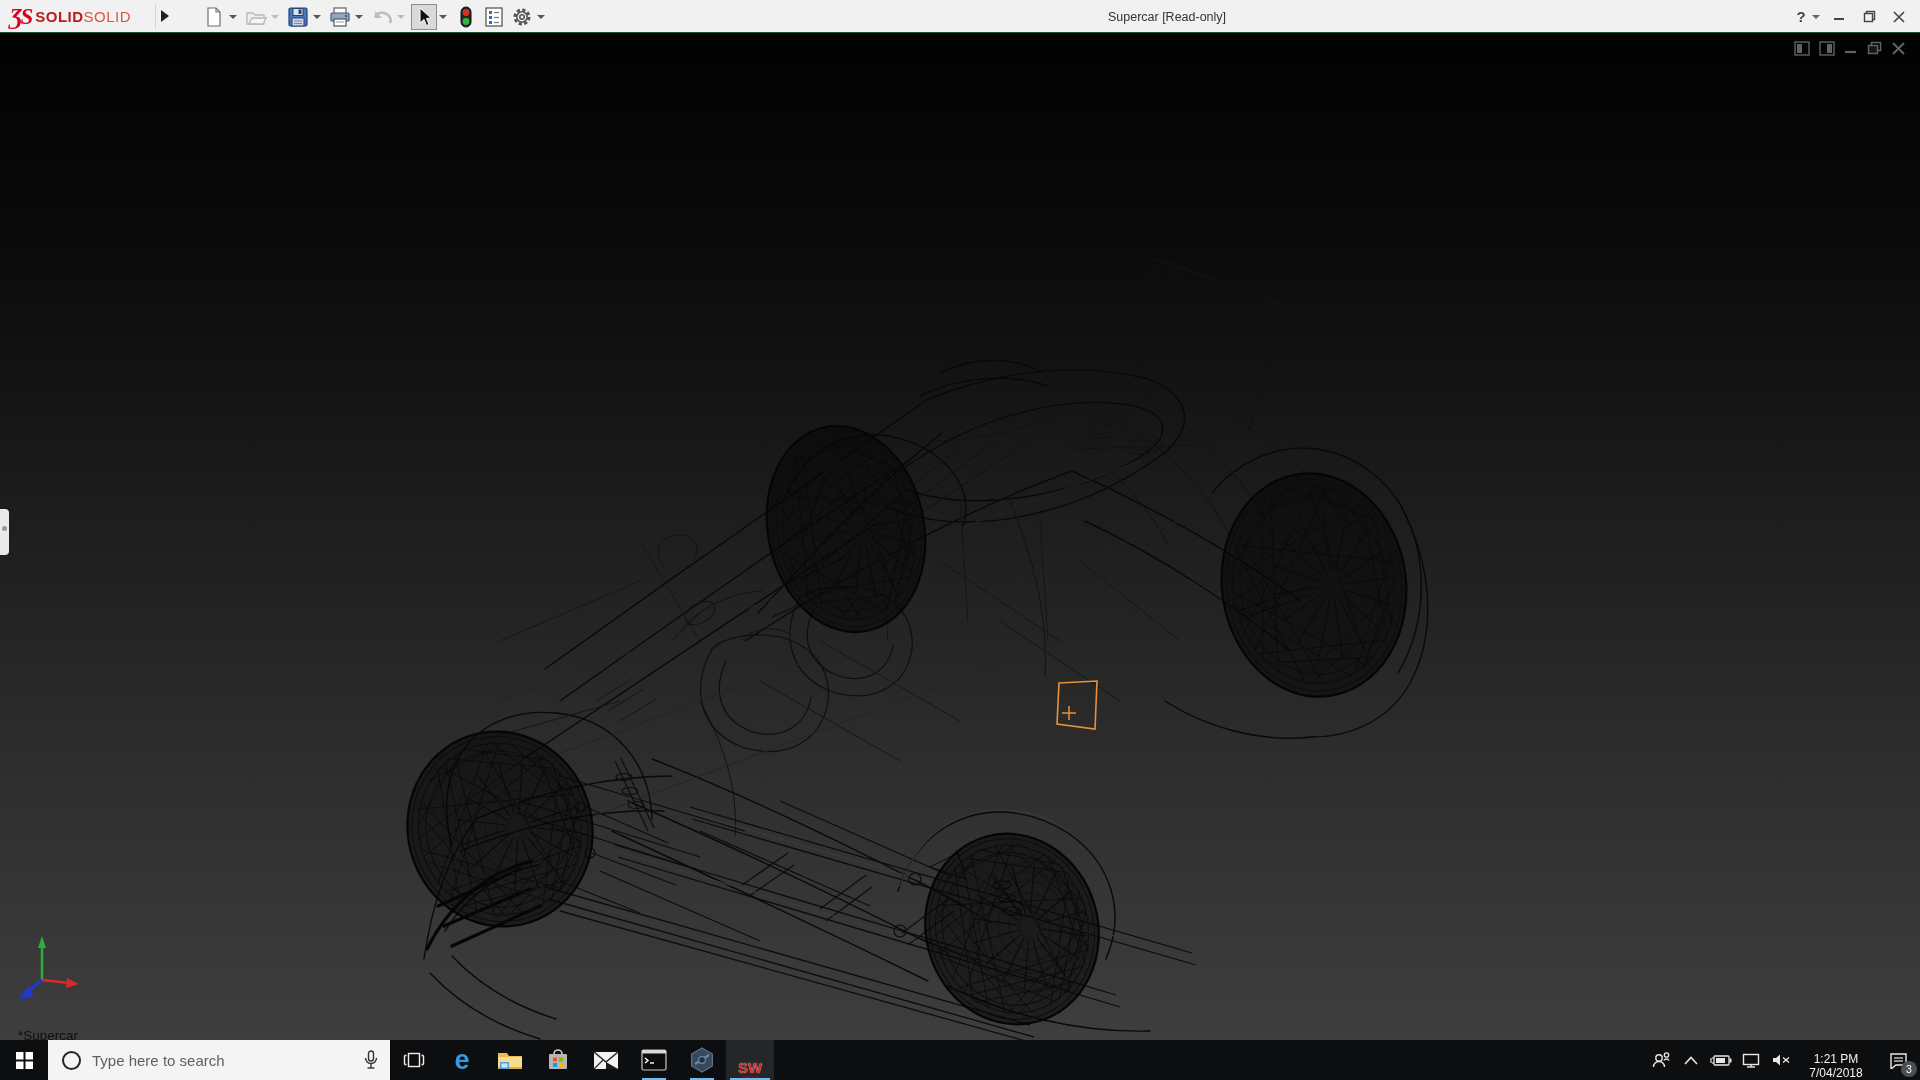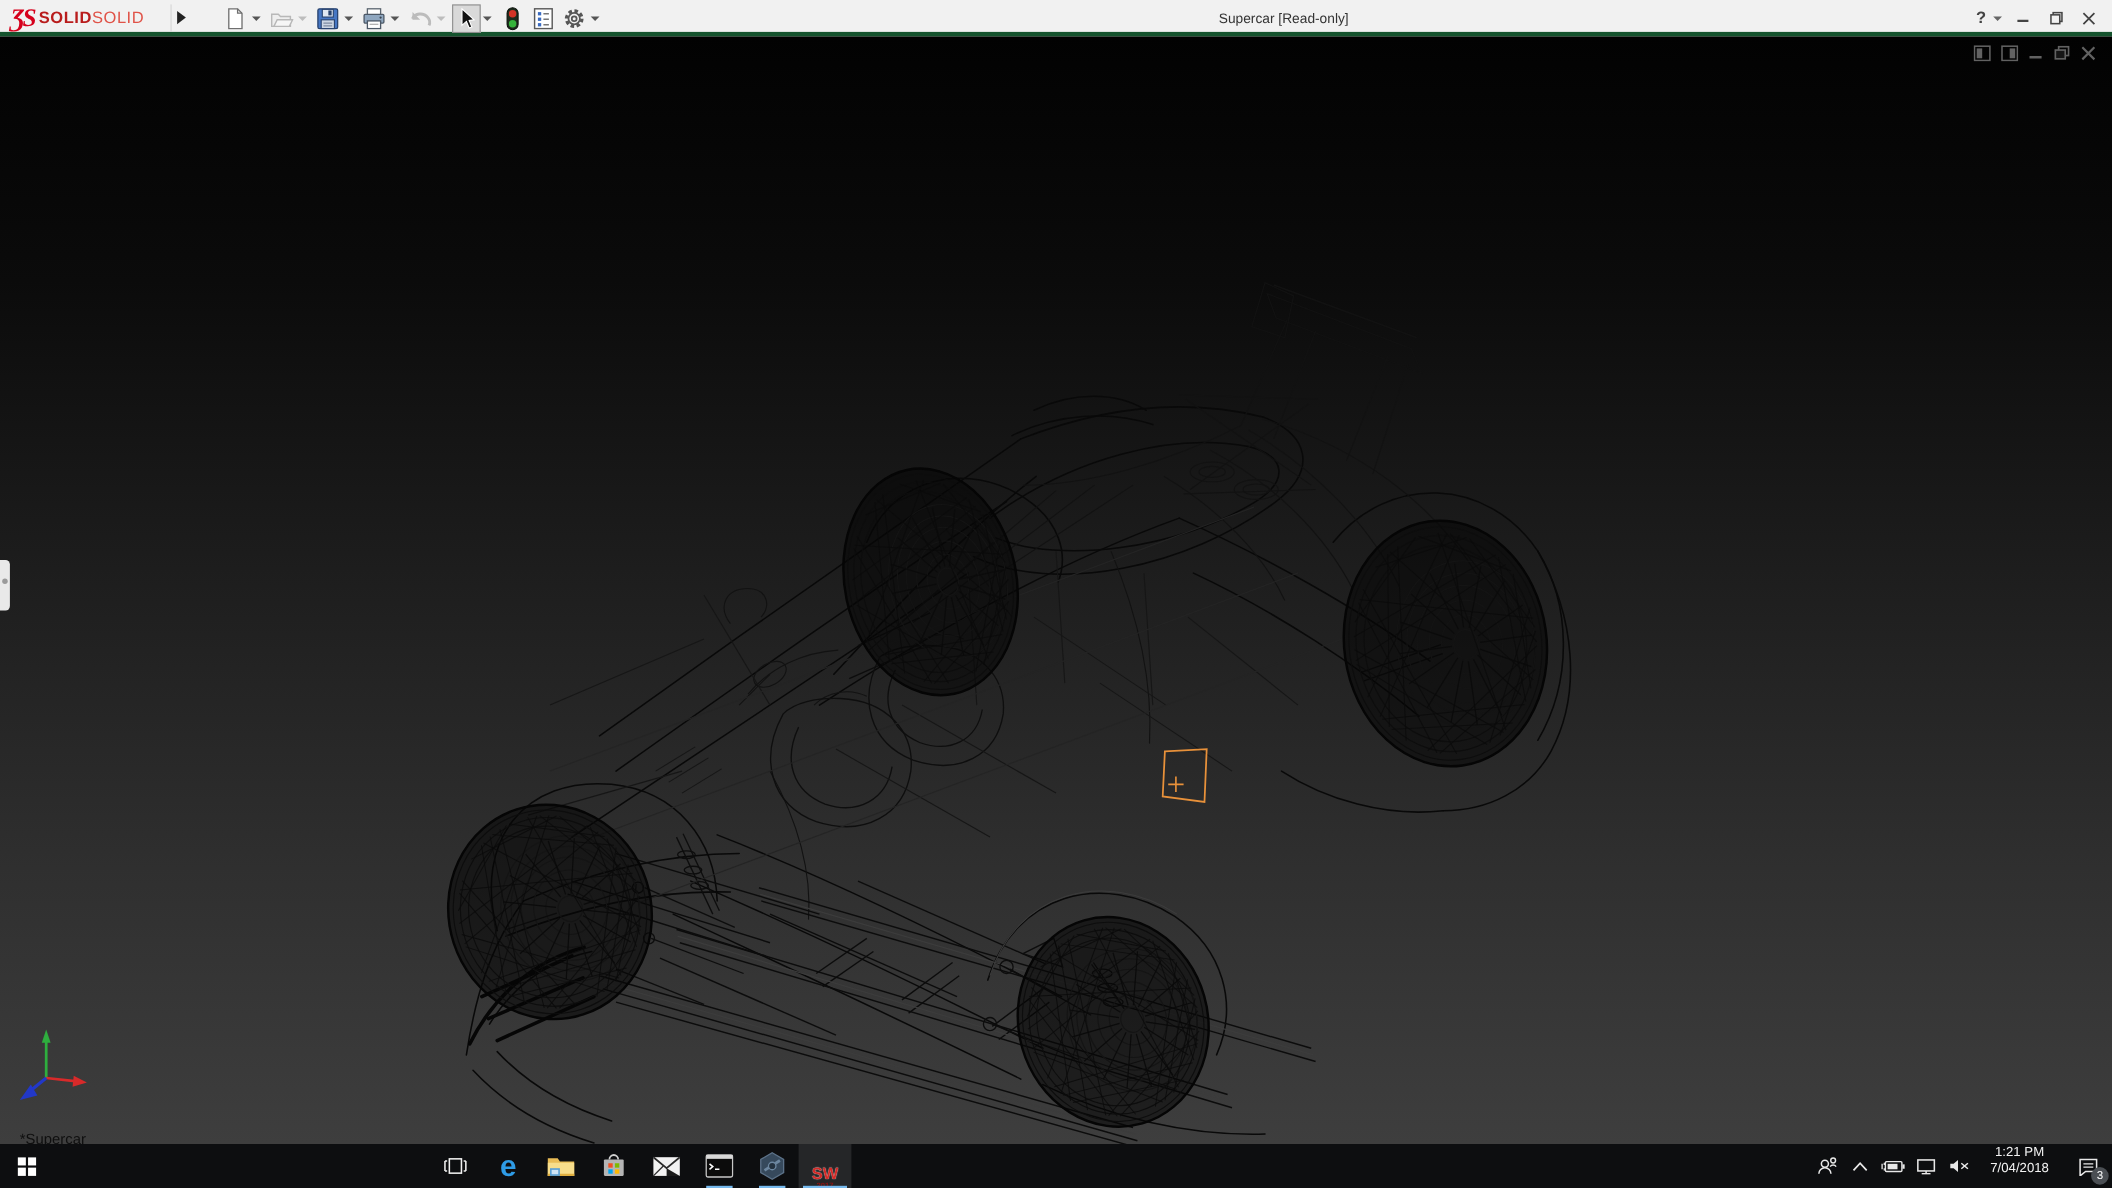--- a/index.html
+++ b/index.html
@@ -1,21 +1,21 @@
 <!DOCTYPE html>
 <html><head>
 <meta charset="utf-8">
 <style>
   * { margin:0; padding:0; box-sizing:border-box; }
   html,body { width:1920px; height:1080px; overflow:hidden; background:#000;
               font-family:"Liberation Sans", sans-serif; }
 
   
   .titlebar { position:absolute; left:0; top:0; width:1920px; height:33px;
-              background:#f1f1f1; border-bottom:4px solid #14532d; z-index:30; }
+              background:#f1f1f1; border-bottom:1px solid #14532d; z-index:30; }
   .brand { position:absolute; left:10px; top:0; height:33px; display:flex; align-items:center; }
   .brand-mark { font-family:"Liberation Serif", serif; font-style:italic; font-weight:bold;
                 font-size:23px; color:#d6001c; letter-spacing:-2px; margin-right:4px; }
   .brand-solid { font-size:15px; font-weight:bold; color:#b91c1c; letter-spacing:.5px; }
   .brand-works { font-size:15px; font-weight:normal; color:#e05348; letter-spacing:.5px; }
   .brand-divider { position:absolute; left:155px; top:4px; height:25px; width:1px; background:#d5d5d5; }
   .flyout-arrow { position:absolute; left:161px; top:10px; width:0; height:0;
                   border-left:8px solid #222; border-top:6px solid transparent; border-bottom:6px solid transparent; cursor:pointer; }
   .tb-tools { position:absolute; left:200px; top:0; height:33px; display:flex; align-items:center; }
   .tool { width:26px; height:26px; display:flex; align-items:center; justify-content:center; margin:0 1px; }
@@ -53,21 +53,21 @@
   .cortana-ring { width:19px; height:19px; border:2.5px solid #23272b; border-radius:50%; margin-left:14px; }
   .searchbox input { border:none; outline:none; background:transparent; font-size:15px; color:#444;
                      margin-left:11px; width:240px; font-family:"Liberation Sans",sans-serif; }
   .searchbox input::placeholder { color:#5f5f5f; opacity:1; }
   .mic { margin-left:auto; margin-right:12px; }
   .app-btns { position:absolute; left:390px; top:0; height:40px; display:flex; }
   .appbtn { width:48px; height:40px; position:relative; display:flex; align-items:center; justify-content:center; cursor:pointer; }
   .appbtn.active-app { background:rgba(255,255,255,.10); }
   .runline { position:absolute; bottom:0; left:12px; width:24px; height:2.5px; background:#76b9ed; }
   .runline.wide { left:4px; width:40px; }
-  .tray { position:absolute; right:0; top:0; height:40px; display:flex; align-items:flex-start; }
+  .tray { position:absolute; right:0; top:0; height:40px; display:flex; align-items:flex-end; }
   .trayico { width:30px; height:40px; display:flex; align-items:center; justify-content:center; cursor:pointer; }
   .clock { width:72px; text-align:center; color:#f2f2f2; font-size:12px; line-height:14px; cursor:default; margin:0 4px; }
   .action-center { position:relative; width:44px; height:40px; display:flex; align-items:center; justify-content:center; cursor:pointer; }
   .ac-badge { position:absolute; right:3px; bottom:3px; width:16px; height:16px; border-radius:50%;
               background:#4b4f54; color:#fff; font-size:10.5px; display:flex; align-items:center; justify-content:center; }
   .sw-ico { position:relative; width:26px; height:26px; text-align:center; }
   .sw-ico .sw { font-weight:bold; font-size:15px; color:#d42a27; letter-spacing:0px; line-height:15px;
                 text-shadow:0 0 1px #fff;margin-top:13px; }
   .sw-ico .yr { font-size:7px; color:#8c1414; font-weight:bold; line-height:7px; }
   .edge-e { font-size:27px; font-weight:bold; color:#2e9be6; font-family:"Liberation Sans",sans-serif; }
@@ -618,20 +618,30 @@
 <div class="taskbar">
   <div class="start-btn">
     <svg width="17" height="17">
       <rect x="0" y="0" width="7.5" height="7.5" fill="#fff"></rect>
         <rect x="9.5" y="0" width="7.5" height="7.5" fill="#fff"></rect>
       <rect x="0" y="9.5" width="7.5" height="7.5" fill="#fff"></rect>
         <rect x="9.5" y="9.5" width="7.5" height="7.5" fill="#fff"></rect>
     </svg>
   </div>
 
+  <div class="searchbox">
+    <div class="cortana-ring"></div>
+    <input type="text" readonly="" placeholder="Type here to search" style="">
+    <svg class="mic" width="14" height="20">
+      <rect x="4.5" y="1" width="5" height="10" rx="2.5" fill="none" stroke="#333" stroke-width="1.4"></rect>
+      <path d="M1.5,8 a5.5,5.5 0 0 0 11,0" fill="none" stroke="#333" stroke-width="1.4"></path>
+      <line x1="7" y1="14" x2="7" y2="18" stroke="#333" stroke-width="1.4"></line>
+      <line x1="3.5" y1="18" x2="10.5" y2="18" stroke="#333" stroke-width="1.4"></line>
+    </svg>
+  </div>
 
   <div class="app-btns">
     <div class="appbtn">
       <svg width="24" height="20">
         <g stroke="#f0f0f0" stroke-width="1.4" fill="none">
           <rect x="6.5" y="3.5" width="11" height="13"></rect>
           <path d="M2.5,5.5 v9 M21.5,5.5 v9"></path>
           <path d="M2.5,5.5 h2 M2.5,14.5 h2 M19.5,5.5 h2 M19.5,14.5 h2"></path>
         </g>
       </svg>

